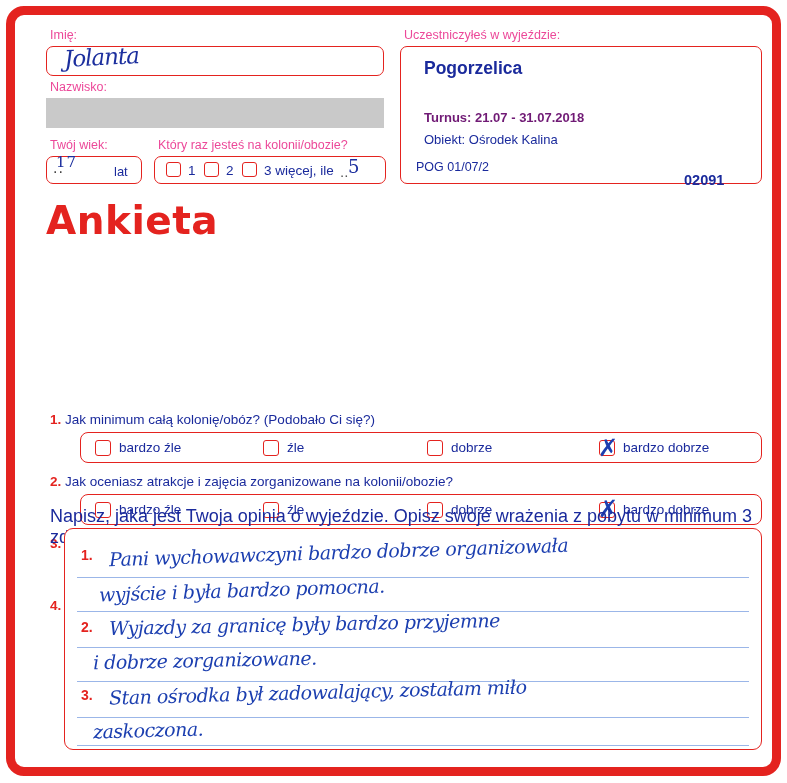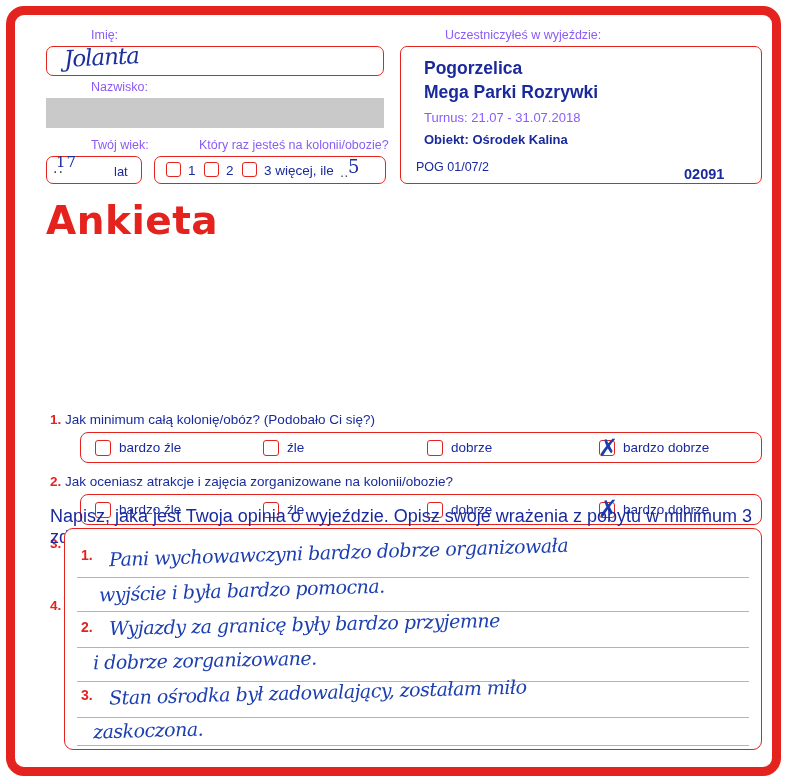--- a/index.html
+++ b/index.html
@@ -36,23 +36,22 @@
     width: 739px;
     height: 740px;
   }
   
   .top {
     position: relative;
     height: 166px;
   }
   .lbl {
     font-size: 12.5px;
-    color: #8b5cf6;
+    color: #ec4899;
     font-family: "Liberation Sans", sans-serif;
-    margin-left: 41px;
   }
   .field-box {
     border: 1.6px solid #e4231f;
     border-radius: 7px;
     box-sizing: border-box;
     background: #fff;
   }
   
   #imie-label { position: absolute; left: 26px; top: 6px; }
   #imie-box { position: absolute; left: 22px; top: 24px; width: 338px; height: 30px; }
@@ -129,32 +128,32 @@
   #trip-name1 {
     position: absolute; left: 400px; top: 36px;
     font-size: 17.5px; color: #1a2a9c; font-weight: bold;
   }
   #trip-name2 {
     position: absolute; left: 400px; top: 60px;
     font-size: 17.5px; color: #1a2a9c; font-weight: bold;
   }
   #trip-turnus {
     position: absolute; left: 400px; top: 88px;
-    font-size: 13px; color: #8b5cf6; font-weight: normal;
+    font-size: 13px; color: #701a75; font-weight: bold;
   }
   #trip-obiekt {
     position: absolute; left: 400px; top: 110px;
-    font-size: 13px; color: #1a2a9c; font-weight: bold;
+    font-size: 13px; color: #1a2a9c; font-weight: normal;
   }
   #trip-code {
     position: absolute; left: 392px; top: 138px;
     font-size: 12.5px; color: #1a2a9c;
   }
   #trip-id {
-    position: absolute; left: 660px; top: 144px;
+    position: absolute; left: 660px; top: 150px;
     font-size: 14.5px; color: #1a2a9c; font-weight: bold;
   }
   
   #title {
     position: absolute;
     left: 22px; top: 176px;
     font-family: "DejaVu Sans", sans-serif;
     font-size: 39px;
     font-weight: bold;
     color: #e4231f;
@@ -283,21 +282,20 @@
       <div class="mini-check" style="left:180px; top:140px;"></div>
       <div class="mini-num" style="left:202px; top:141px;">2</div>
       <div class="mini-check" style="left:218px; top:140px;"></div>
       <div class="mini-num" style="left:240px; top:141px;">3 więcej, ile</div>
       <div id="raz-more-dots">..</div>
       <div id="raz-more-count">5</div>
 
       <div class="lbl" id="trip-label">Uczestniczyłeś w wyjeździe:</div>
       <div id="trip-box"></div>
       <div id="trip-name1">Pogorzelica</div>
-      <div id="trip-name2">Mega Parki Rozrywki</div>
       <div id="trip-turnus">
         <span>Turnus:</span>
         <span>21.07 - 31.07.2018</span>
       </div>
       <div id="trip-obiekt">
         <span>Obiekt:</span>
         <span>Ośrodek Kalina</span>
       </div>
       <div id="trip-code">POG 01/07/2</div>
       <div id="trip-id">02091</div>

